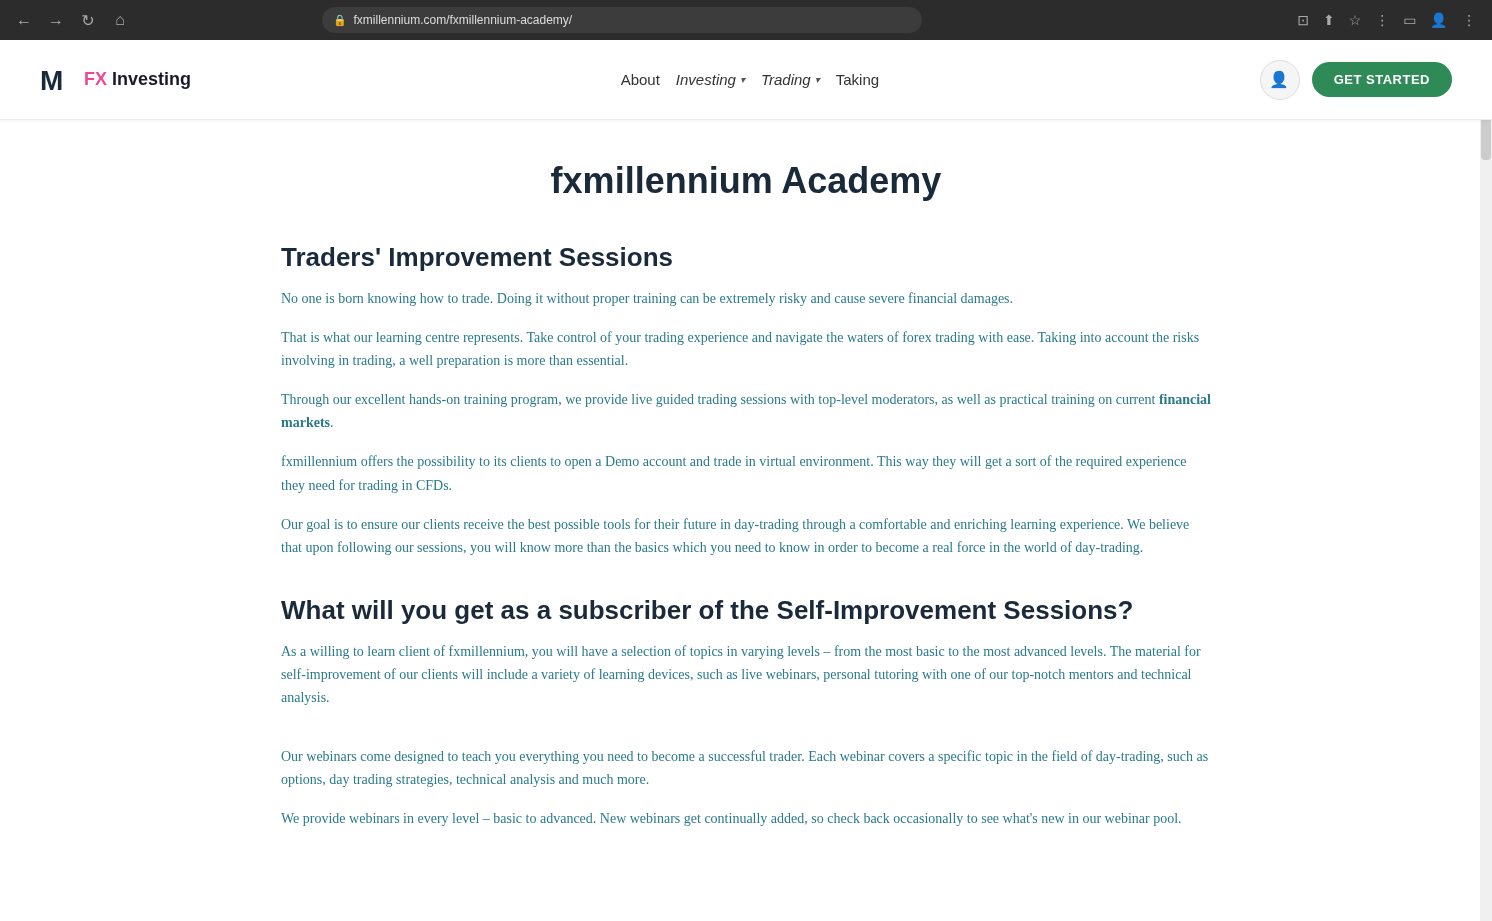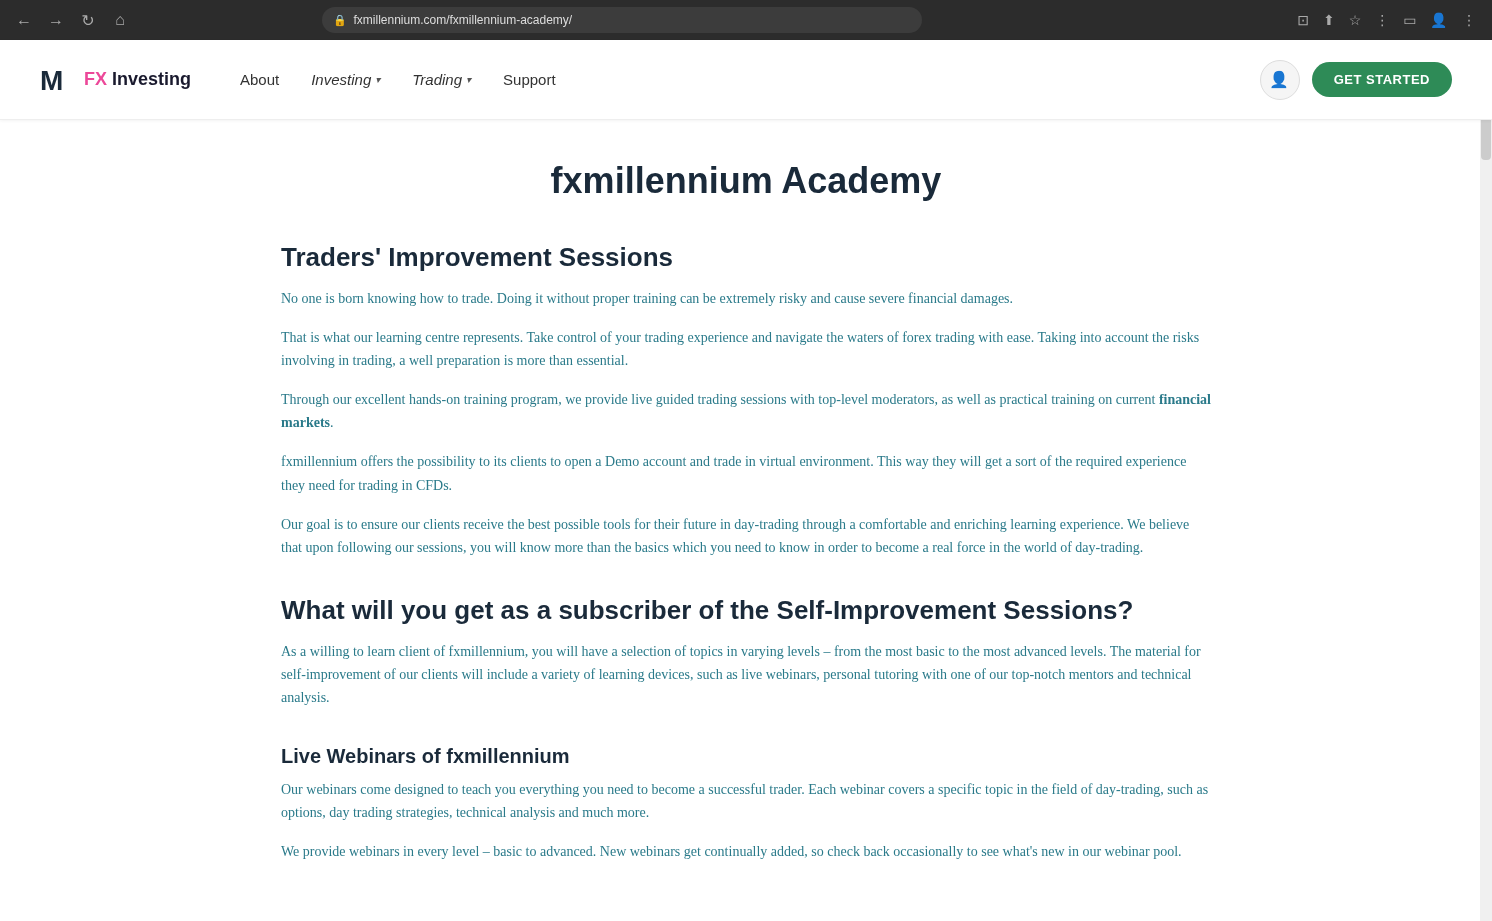--- a/index.html
+++ b/index.html
@@ -75,23 +75,23 @@
     }
     .logo-icon {
       width: 36px;
       height: 36px;
     }
     .logo-text-fx { color: #ec4899; }
     .logo-text-mil { color: #1a1a2e; }
     nav {
       display: flex;
       align-items: center;
-      gap: 32px;
+      gap: 16px;
       flex: 1;
-      justify-content: flex-start;
+      justify-content: center;
     }
     .nav-link {
       font-size: 15px;
       color: #333;
       text-decoration: none;
       font-weight: 500;
       cursor: pointer;
     }
     .nav-link-dropdown {
       display: flex;
@@ -228,21 +228,21 @@
     </a>
     <a class="nav-link nav-link-dropdown" href="#">
       <span>Investing</span>
       <span class="chevron-down">▾</span>
     </a>
     <a class="nav-link nav-link-dropdown" href="#">
       <span>Trading</span>
       <span class="chevron-down">▾</span>
     </a>
     <a class="nav-link" href="#">
-      <span>Support</span>
+      <span>Taking</span>
     </a>
   </nav>
 
   <div class="header-actions">
     <button class="user-icon-btn">
       <span>👤</span>
     </button>
     <button class="get-started-btn">
       <span>GET STARTED</span>
     </button>
@@ -279,21 +279,20 @@
 
   <div class="section">
     <h2 class="section-heading">What will you get as a subscriber of the Self-Improvement Sessions?</h2>
 
     <p class="text-block">
       <span class="text-highlight-teal">As a willing to learn client of fxmillennium, you will have a selection of topics in varying levels – from the most basic to the most advanced levels. The material for self-improvement of our clients will include a variety of learning devices, such as live webinars, personal tutoring with one of our top-notch mentors and technical analysis.</span>
     </p>
   </div>
 
   <div class="section">
-    <h3 class="section-subheading">Live Webinars of fxmillennium</h3>
 
     <p class="text-block">
       <span class="text-highlight-teal">Our webinars come designed to teach you everything you need to become a successful trader. Each webinar covers a specific topic in the field of day-trading, such as options, day trading strategies, technical analysis and much more.</span>
     </p>
 
     <p class="text-block">
       <span class="text-highlight-teal">We provide webinars in every level – basic to advanced. New webinars get continually added, so check back occasionally to see what's new in our webinar pool.</span>
     </p>
   </div>
 

